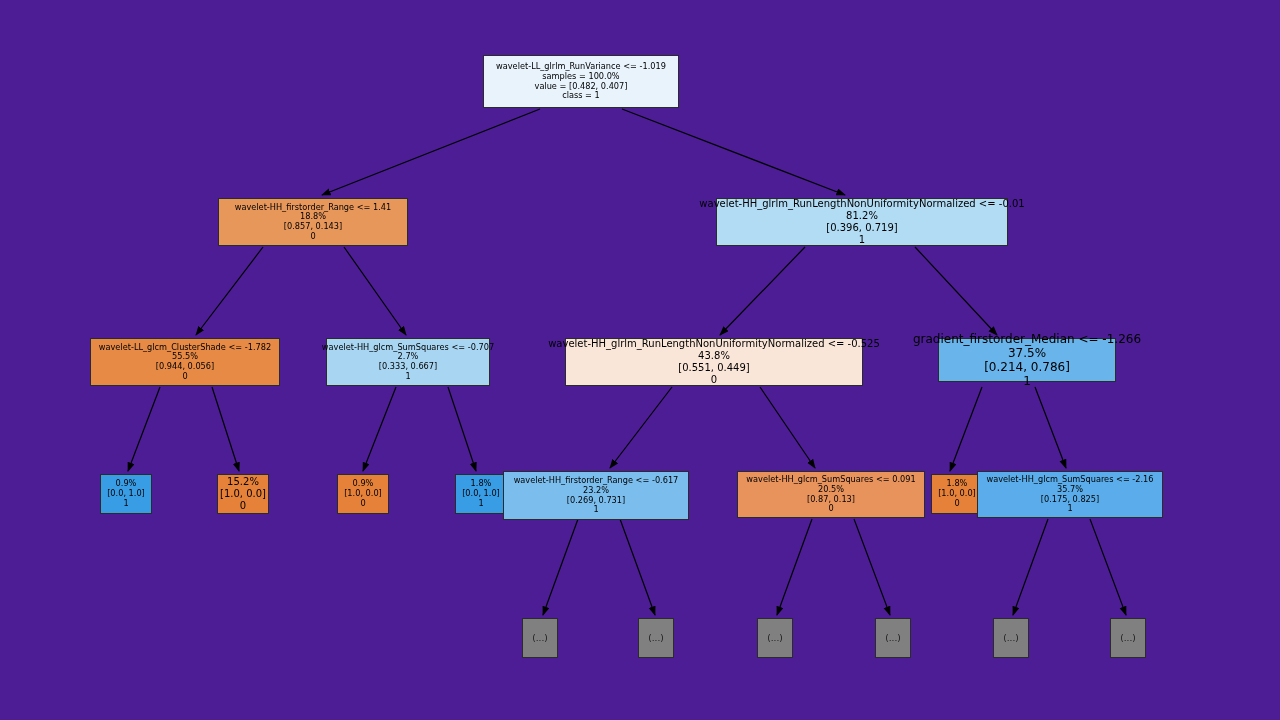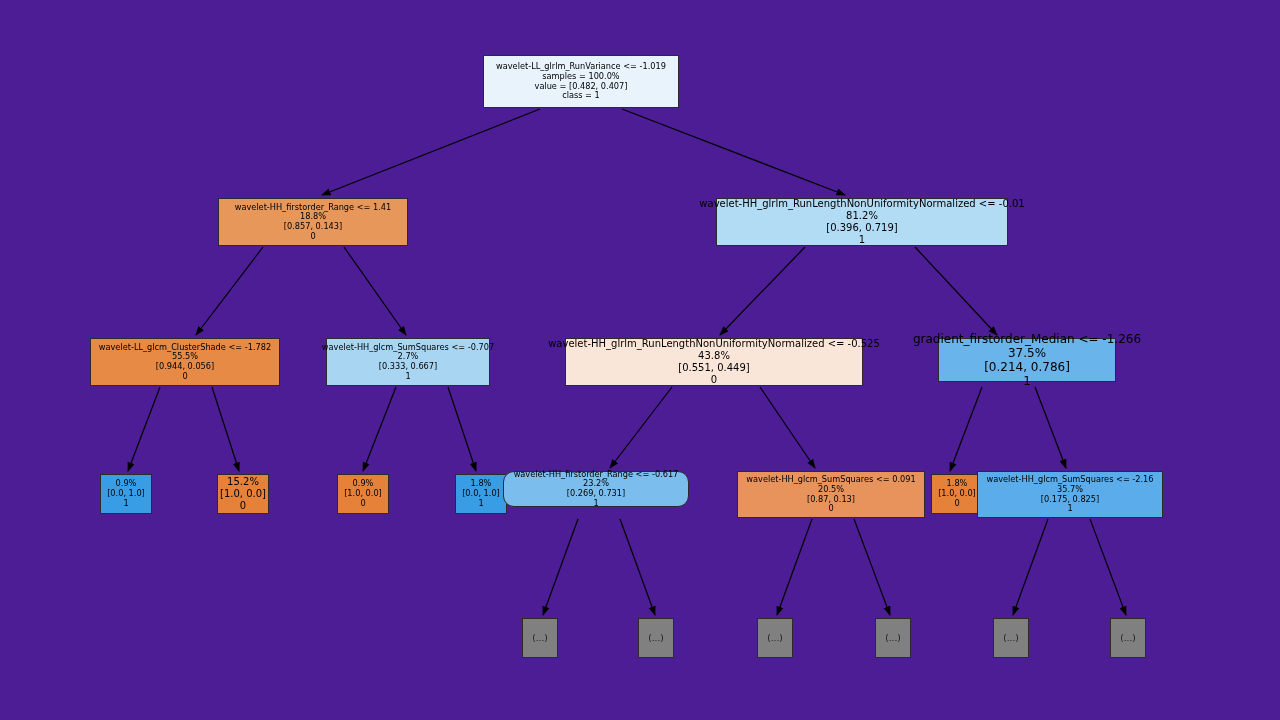--- a/index.html
+++ b/index.html
@@ -121,21 +121,21 @@
       <div class="node leaf" style="left: 337px; top: 474px; width: 52px; height: 40px; font-size: 8.2px; background: rgb(229, 129, 57);">
         <span class="ln samples">0.9%</span>
         <span class="ln value">[1.0, 0.0]</span>
         <span class="ln class">0</span>
       </div>
       <div class="node leaf" style="left: 455px; top: 474px; width: 52px; height: 40px; font-size: 8.2px; background: rgb(57, 157, 229);">
         <span class="ln samples">1.8%</span>
         <span class="ln value">[0.0, 1.0]</span>
         <span class="ln class">1</span>
       </div>
-      <div class="node split" style="left: 503px; top: 471px; width: 186px; height: 36px; font-size: 8.2px; background: rgb(123, 190, 238); border-radius: 11px;">
+      <div class="node split" style="left: 503px; top: 471px; width: 186px; height: 49px; font-size: 8.2px; background: rgb(123, 190, 238);">
         <span class="ln cond">wavelet-HH_firstorder_Range &lt;= -0.617</span>
         <span class="ln samples">23.2%</span>
         <span class="ln value">[0.269, 0.731]</span>
         <span class="ln class">1</span>
       </div>
       <div class="node split" style="left: 737px; top: 471px; width: 188px; height: 47px; font-size: 8.2px; background: rgb(232, 147, 92);">
         <span class="ln cond">wavelet-HH_glcm_SumSquares &lt;= 0.091</span>
         <span class="ln samples">20.5%</span>
         <span class="ln value">[0.87, 0.13]</span>
         <span class="ln class">0</span>

